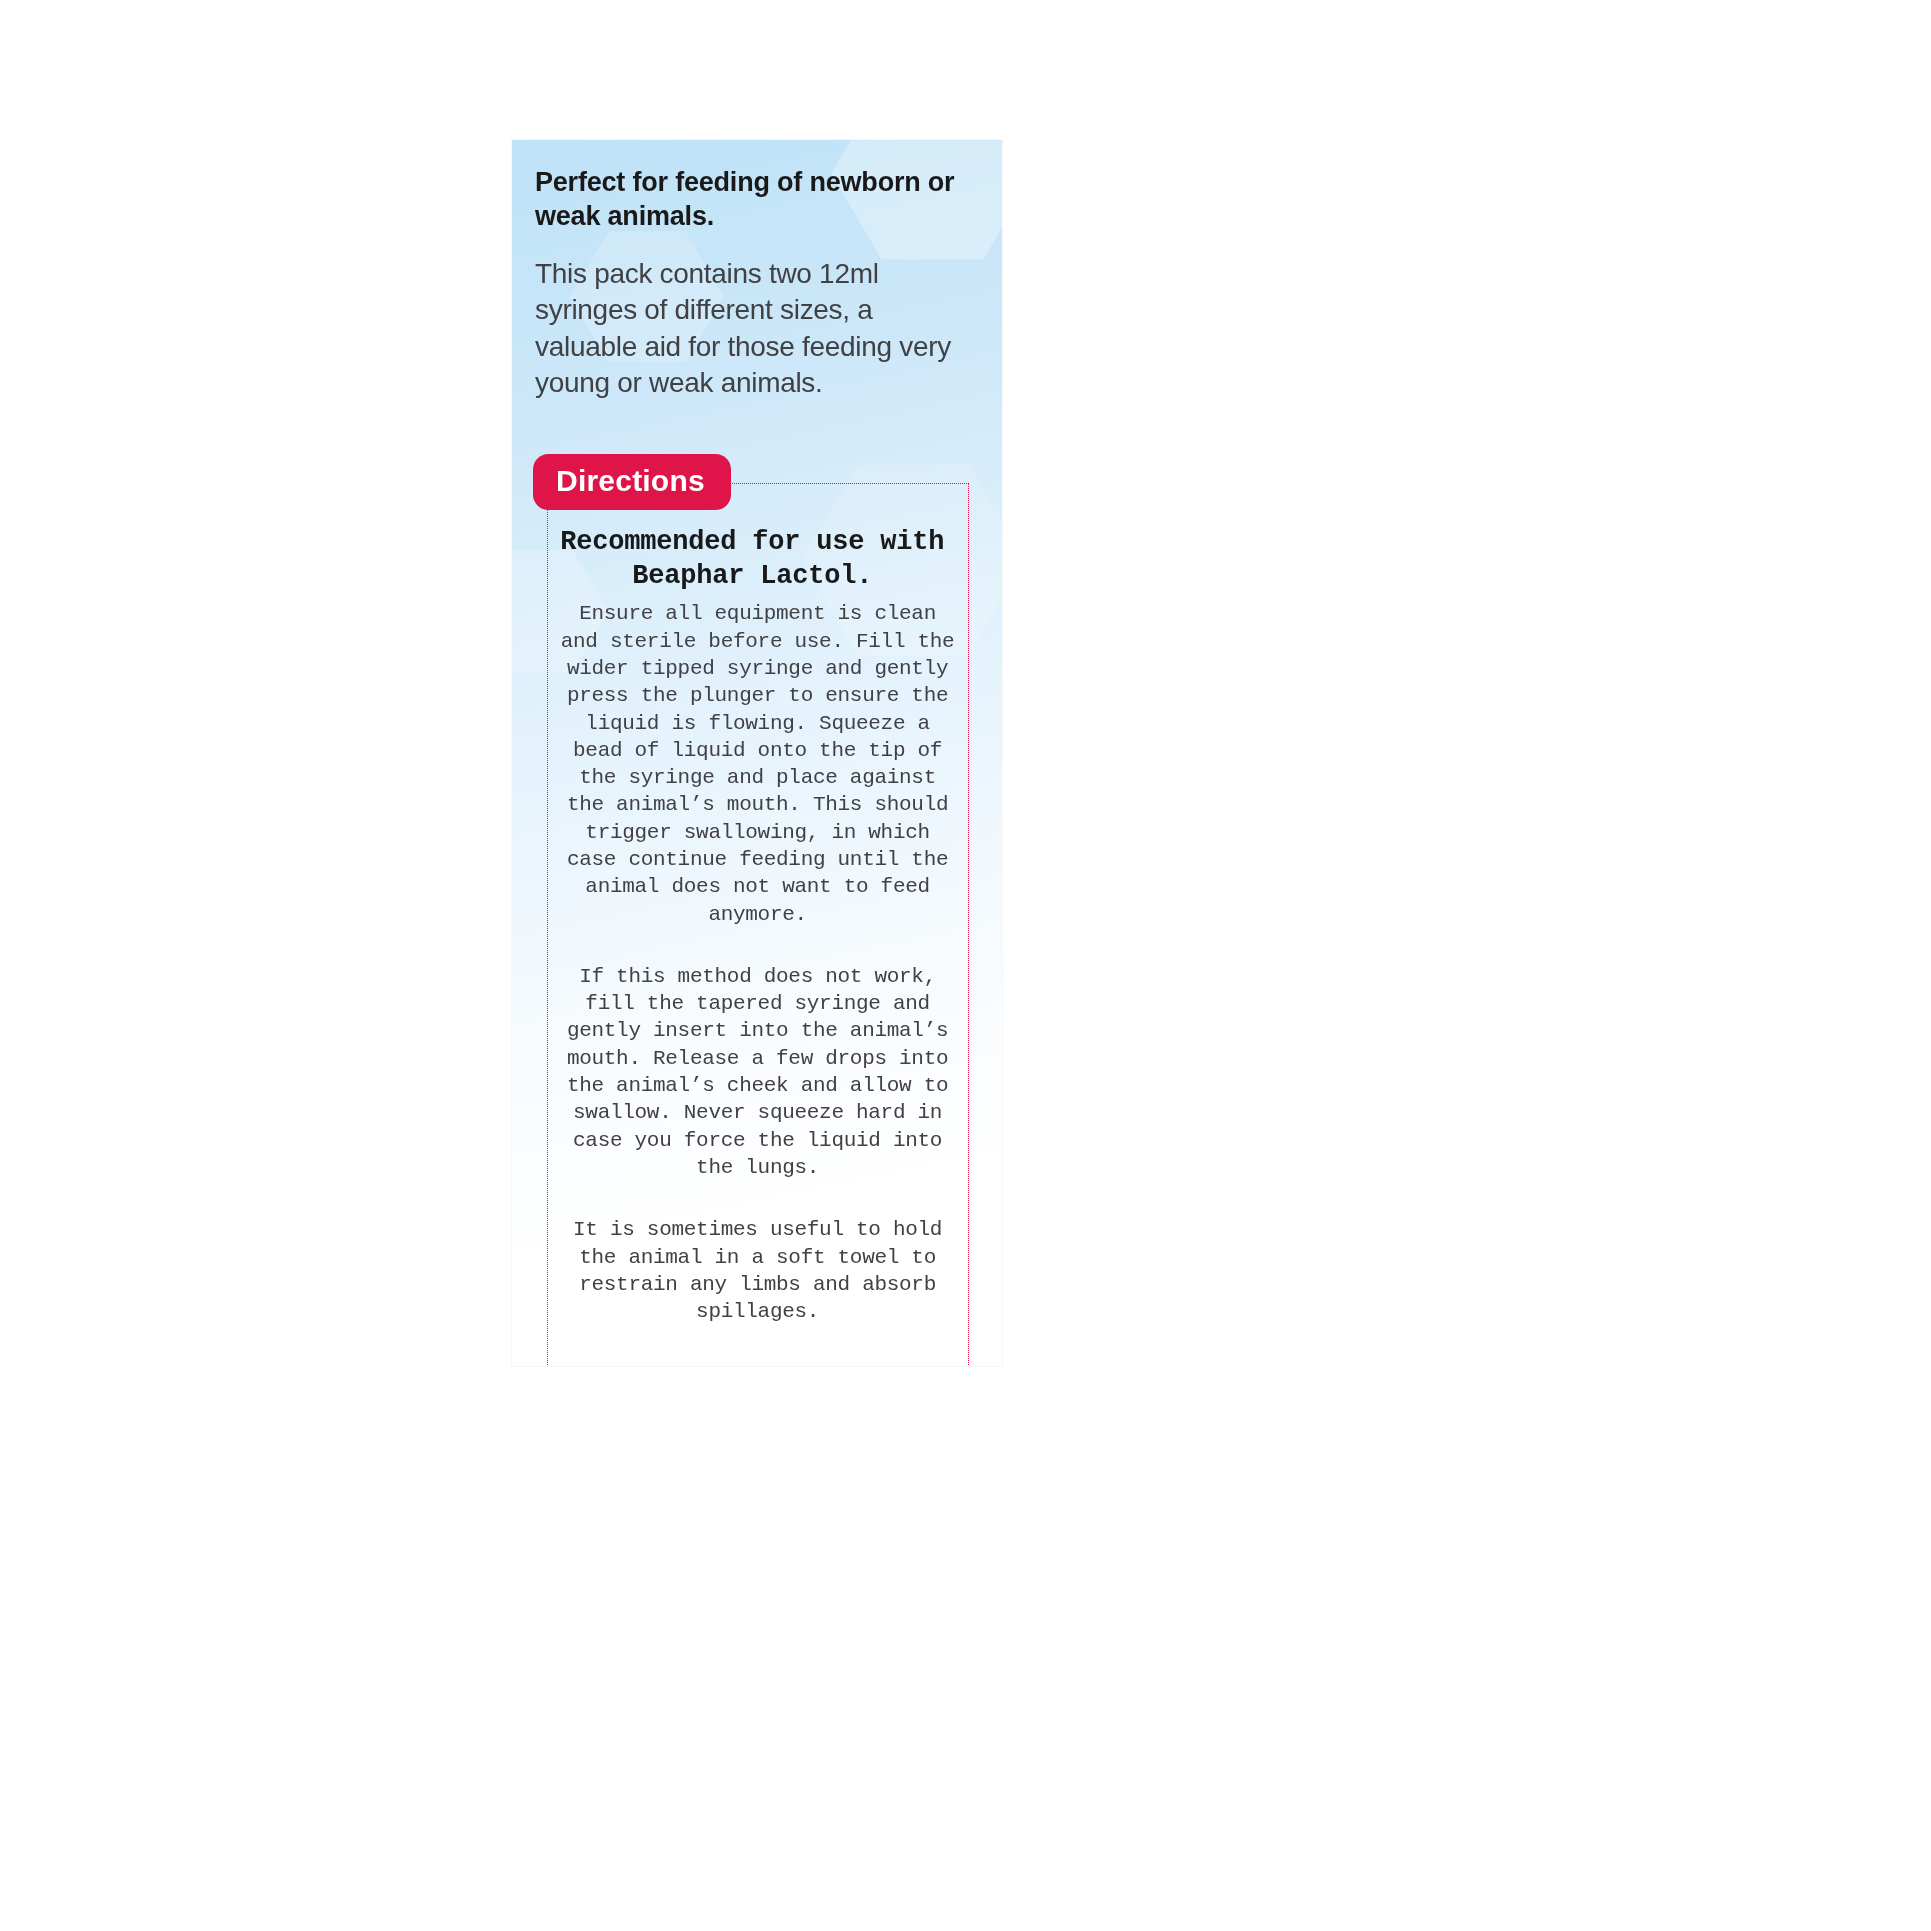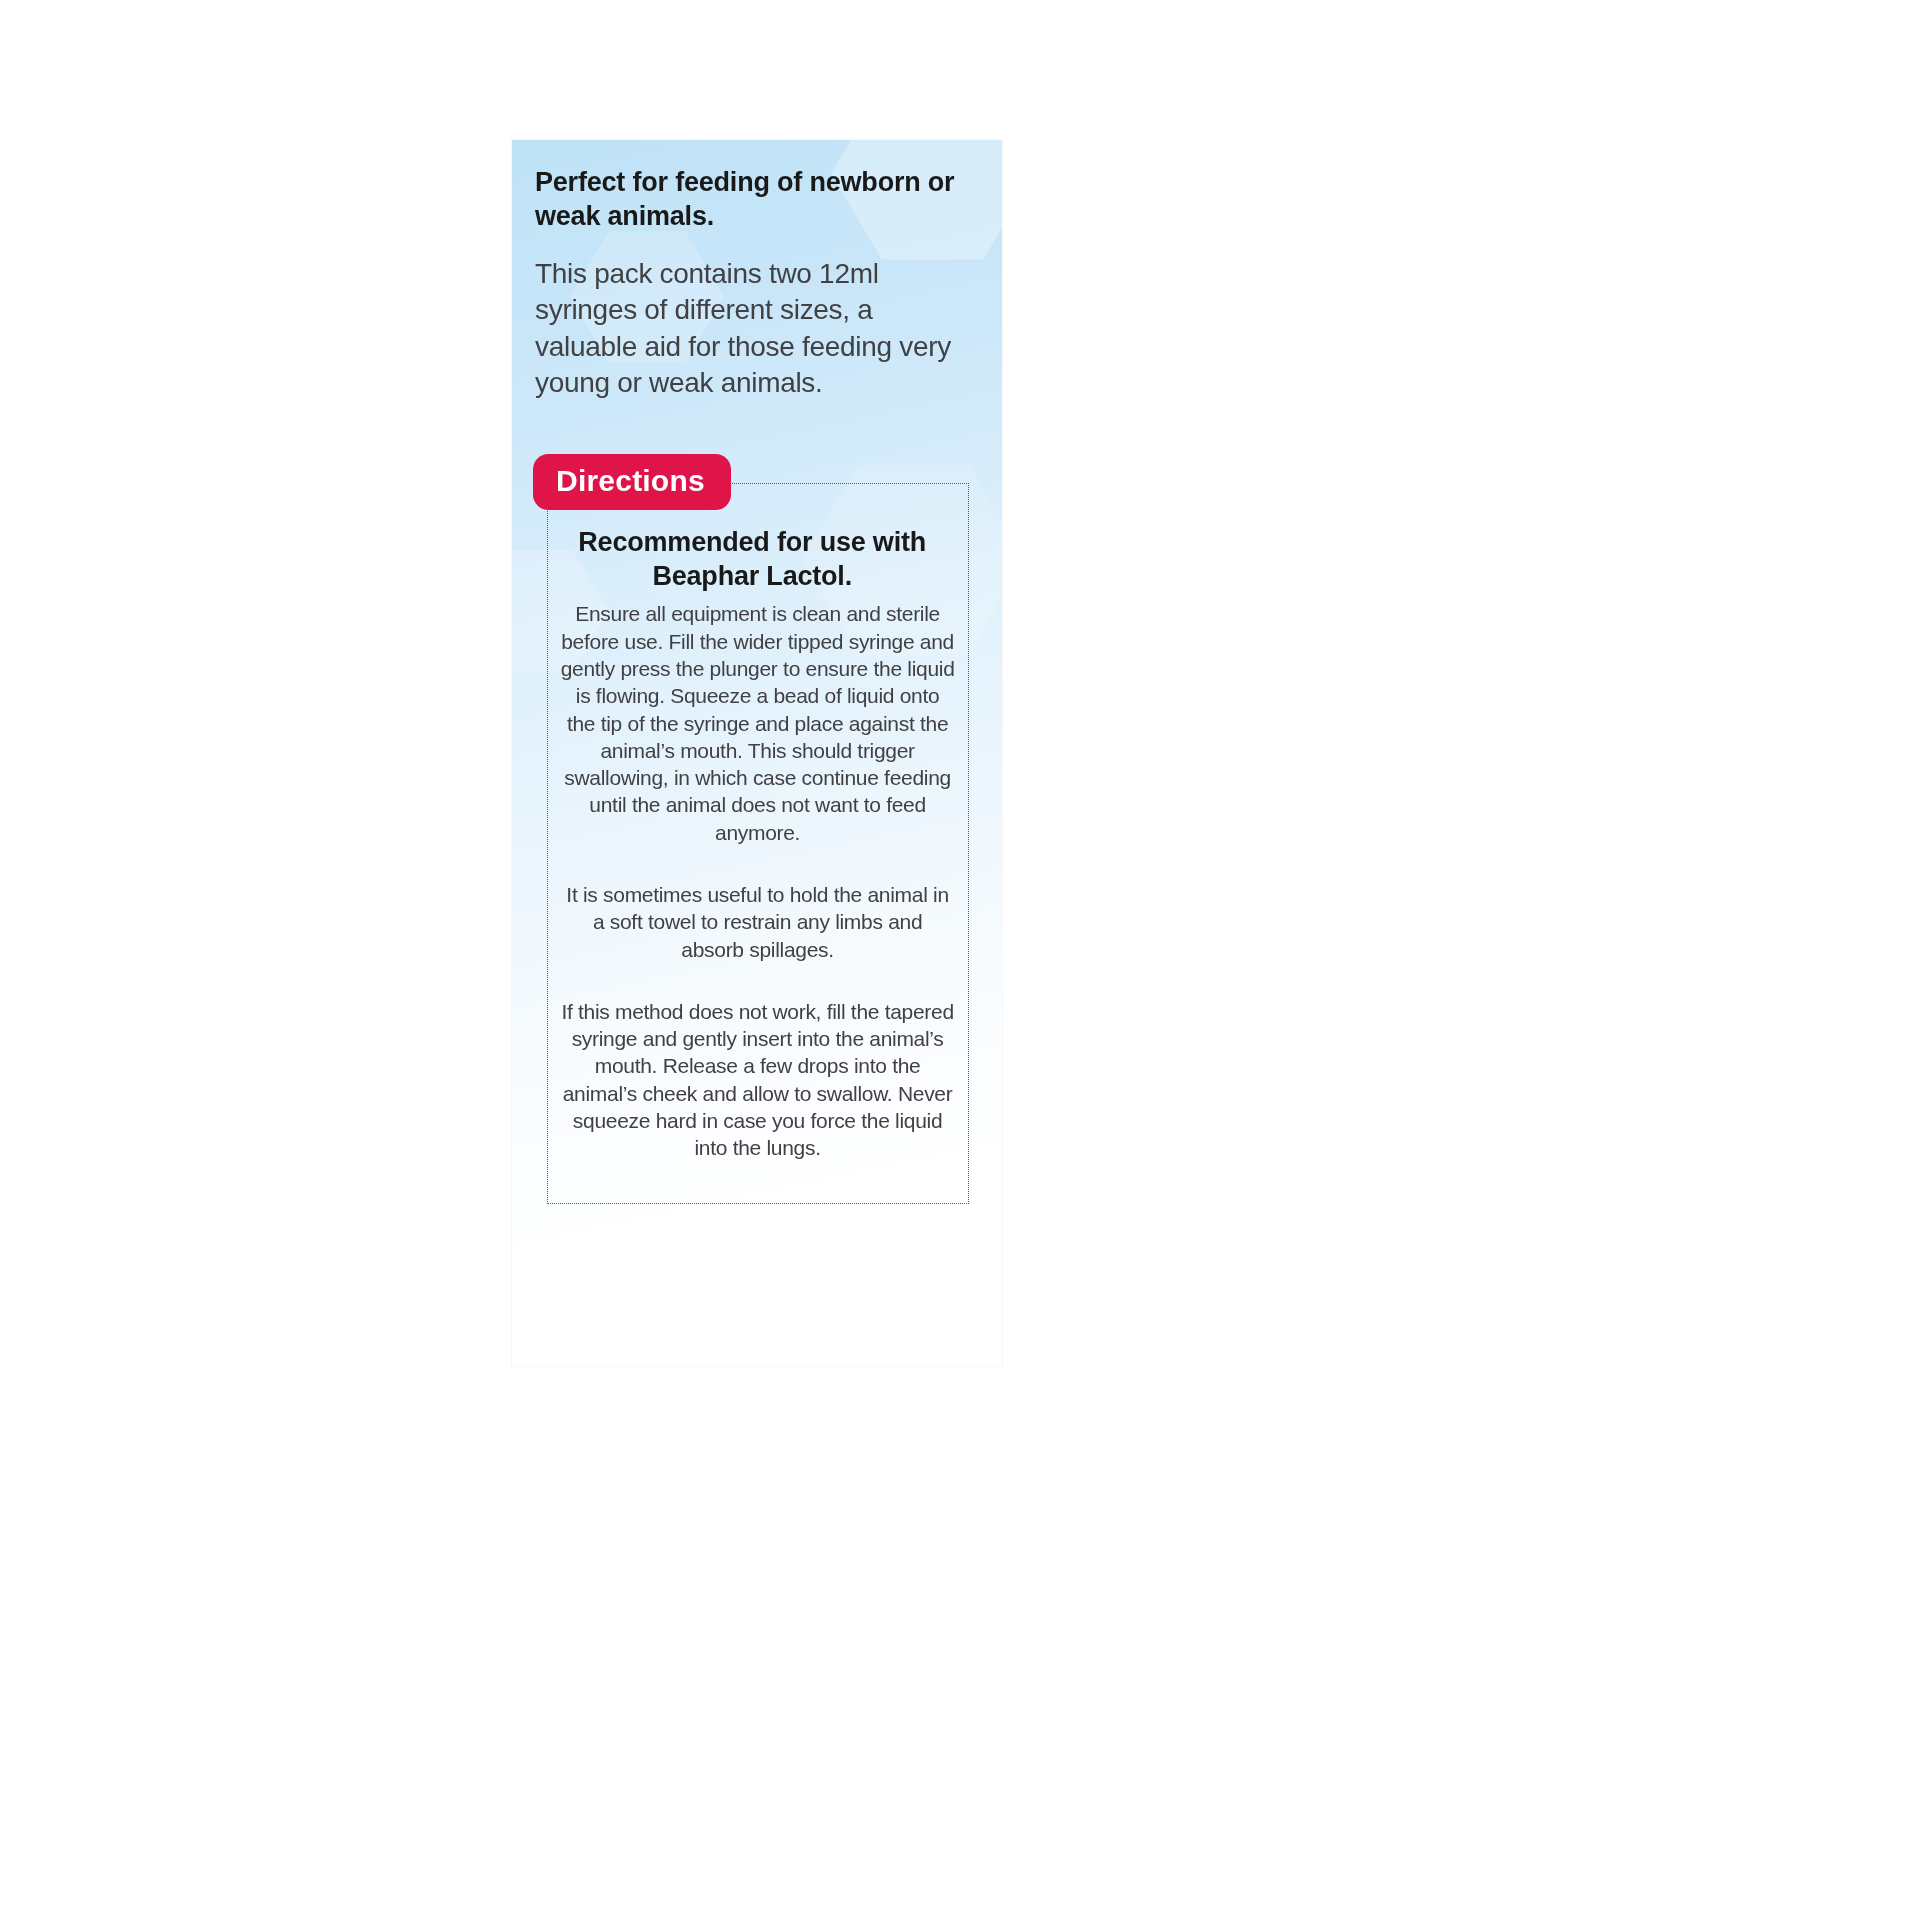--- a/index.html
+++ b/index.html
@@ -63,20 +63,21 @@
     position: relative;
     margin-top: 81px;
     margin-left: 11.6px;
     width: 422px;
     text-align: center;
   }
   .dotted-box {
     border: 1.9px dotted #df1549;
     padding: 41px 11.6px 41px 11.6px;
     background: transparent;
+    font-family: Liberation Mono, monospace;
   }
   .directions-badge {
     position: absolute;
     top: -29px;
     left: -13.5px;
     background: #df1549;
     color: #ffffff;
     font-weight: bold;
     font-size: 30px;
     line-height: 1;
@@ -121,22 +122,22 @@
       <div class="intro-body">This pack contains two 12ml syringes of different sizes, a valuable aid for those feeding very young or weak animals.</div>
 
       <div class="directions-wrap">
         <div class="directions-badge">Directions</div>
 
         <div class="dotted-box">
           <div class="rec-heading">Recommended for use with Beaphar Lactol.</div>
 
           <p class="dir-paragraph">Ensure all equipment is clean and sterile before use. Fill the wider tipped syringe and gently press the plunger to ensure the liquid is flowing. Squeeze a bead of liquid onto the tip of the syringe and place against the animal’s mouth. This should trigger swallowing, in which case continue feeding until the animal does not want to feed anymore.</p>
 
+          <p class="dir-paragraph">If this method does not work, fill the tapered syringe and gently insert into the animal’s mouth. Release a few drops into the animal’s cheek and allow to swallow. Never squeeze hard in case you force the liquid into the lungs.</p>
+
           <p class="dir-paragraph">It is sometimes useful to hold the animal in a soft towel to restrain any limbs and absorb spillages.</p>
-
-          <p class="dir-paragraph">If this method does not work, fill the tapered syringe and gently insert into the animal’s mouth. Release a few drops into the animal’s cheek and allow to swallow. Never squeeze hard in case you force the liquid into the lungs.</p>
         </div>
       </div>
 
     </div>
   </div>
 </div>
 
 
 </body></html>

